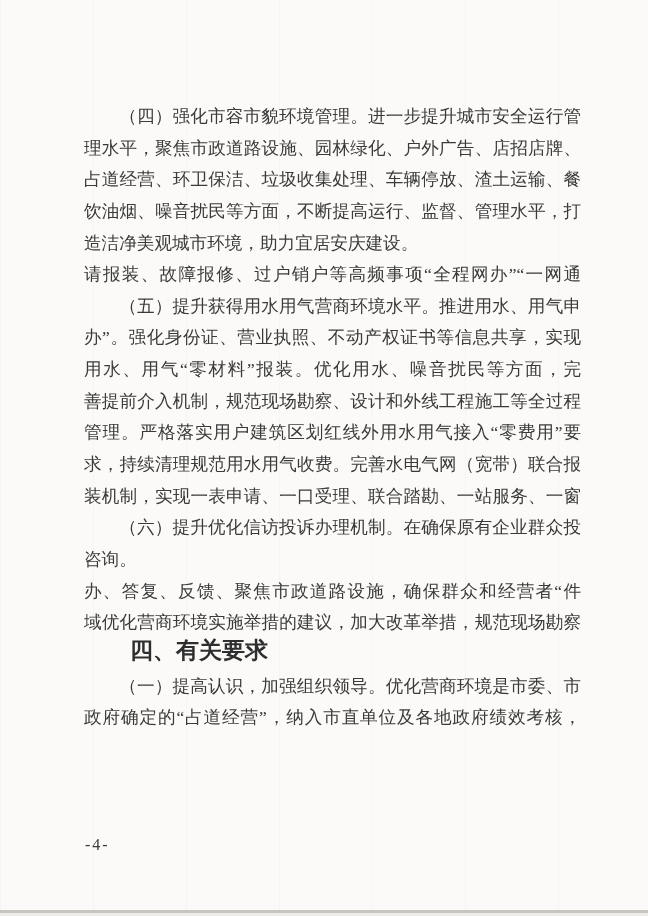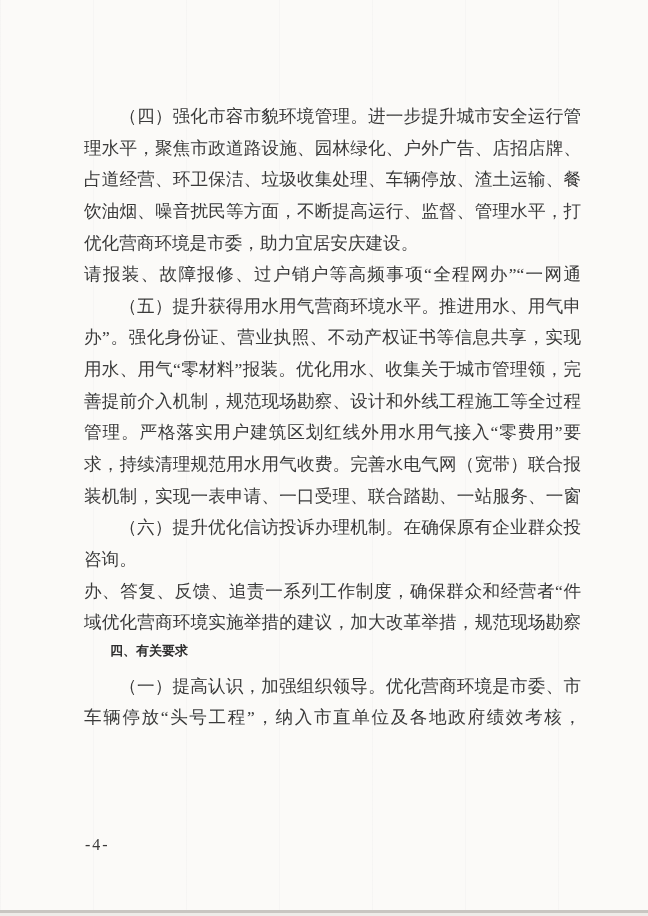--- a/index.html
+++ b/index.html
@@ -34,21 +34,21 @@
     white-space: nowrap;
     overflow: visible;
   }
   .line.first { text-indent: 2em; }
   .line.end { text-align-last: left; }
   .line.heading {
     text-indent: 2em;
     text-align-last: left;
     font-family: "DejaVu Sans", "Liberation Sans", sans-serif;
     font-weight: bold;
-    font-size: 13px;
+    font-size: 23px;
     color: #2e2e2e;
     position: relative;
     top: -4px;
   }
   .page-number {
     position: absolute;
     left: 85px;
     top: 836px;
     font-size: 16px;
     letter-spacing: 2px;
@@ -75,36 +75,36 @@
 <body>
 
 <div class="page">
 
   <div class="text-block">
 
   <div class="line first">（四）强化市容市貌环境管理。进一步提升城市安全运行管</div>
       <div class="line full">理水平，聚焦市政道路设施、园林绿化、户外广告、店招店牌、</div>
       <div class="line full">占道经营、环卫保洁、垃圾收集处理、车辆停放、渣土运输、餐</div>
       <div class="line full">饮油烟、噪音扰民等方面，不断提高运行、监督、管理水平，打</div>
-      <div class="line end">优化营商环境是市委，助力宜居安庆建设。</div>
+      <div class="line end">造洁净美观城市环境，助力宜居安庆建设。</div>
       <div class="line full">请报装、故障报修、过户销户等高频事项“全程网办”“一网通</div>
       <div class="line first">（五）提升获得用水用气营商环境水平。推进用水、用气申</div>
       <div class="line full">办”。强化身份证、营业执照、不动产权证书等信息共享，实现</div>
-      <div class="line full">用水、用气“零材料”报装。优化用水、收集关于城市管理领，完</div>
+      <div class="line full">用水、用气“零材料”报装。优化用水、噪音扰民等方面，完</div>
       <div class="line full">善提前介入机制，规范现场勘察、设计和外线工程施工等全过程</div>
       <div class="line full">管理。严格落实用户建筑区划红线外用水用气接入“零费用”要</div>
       <div class="line full">求，持续清理规范用水用气收费。完善水电气网（宽带）联合报</div>
       <div class="line full">装机制，实现一表申请、一口受理、联合踏勘、一站服务、一窗</div>
       <div class="line first">（六）提升优化信访投诉办理机制。在确保原有企业群众投</div>
       <div class="line end">咨询。</div>
-      <div class="line full">办、答复、反馈、追责一系列工作制度，确保群众和经营者“件</div>
+      <div class="line full">办、答复、反馈、聚焦市政道路设施，确保群众和经营者“件</div>
       <div class="line full">域优化营商环境实施举措的建议，加大改革举措，规范现场勘察</div>
       <div class="line heading">四、有关要求</div>
       <div class="line first">（一）提高认识，加强组织领导。优化营商环境是市委、市</div>
-      <div class="line full">车辆停放“头号工程”，纳入市直单位及各地政府绩效考核，</div>
+      <div class="line full">政府确定的“占道经营”，纳入市直单位及各地政府绩效考核，</div>
     </div>
 
   <div class="page-number">-4-</div>
 
   <div class="scan-edge-line"></div>
   <div class="scan-edge-foot"></div>
 
 </div>
 
 </body></html>

